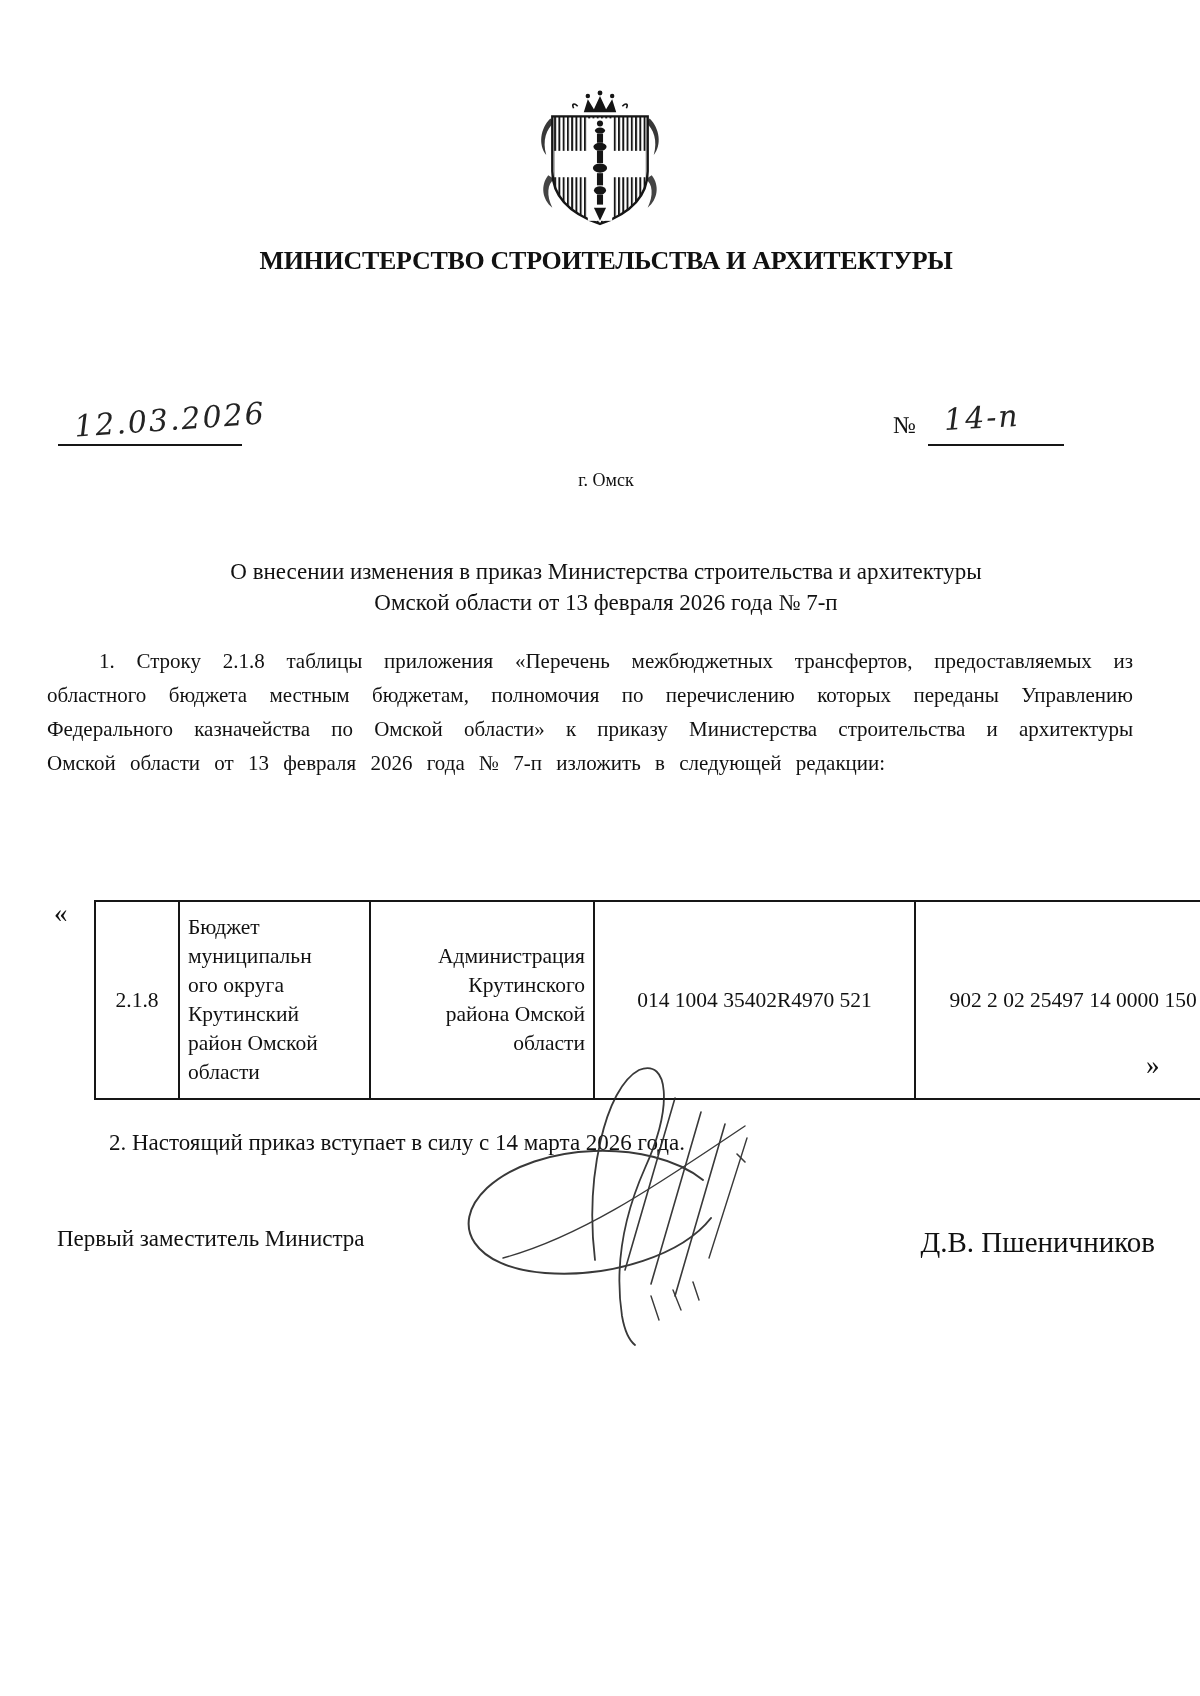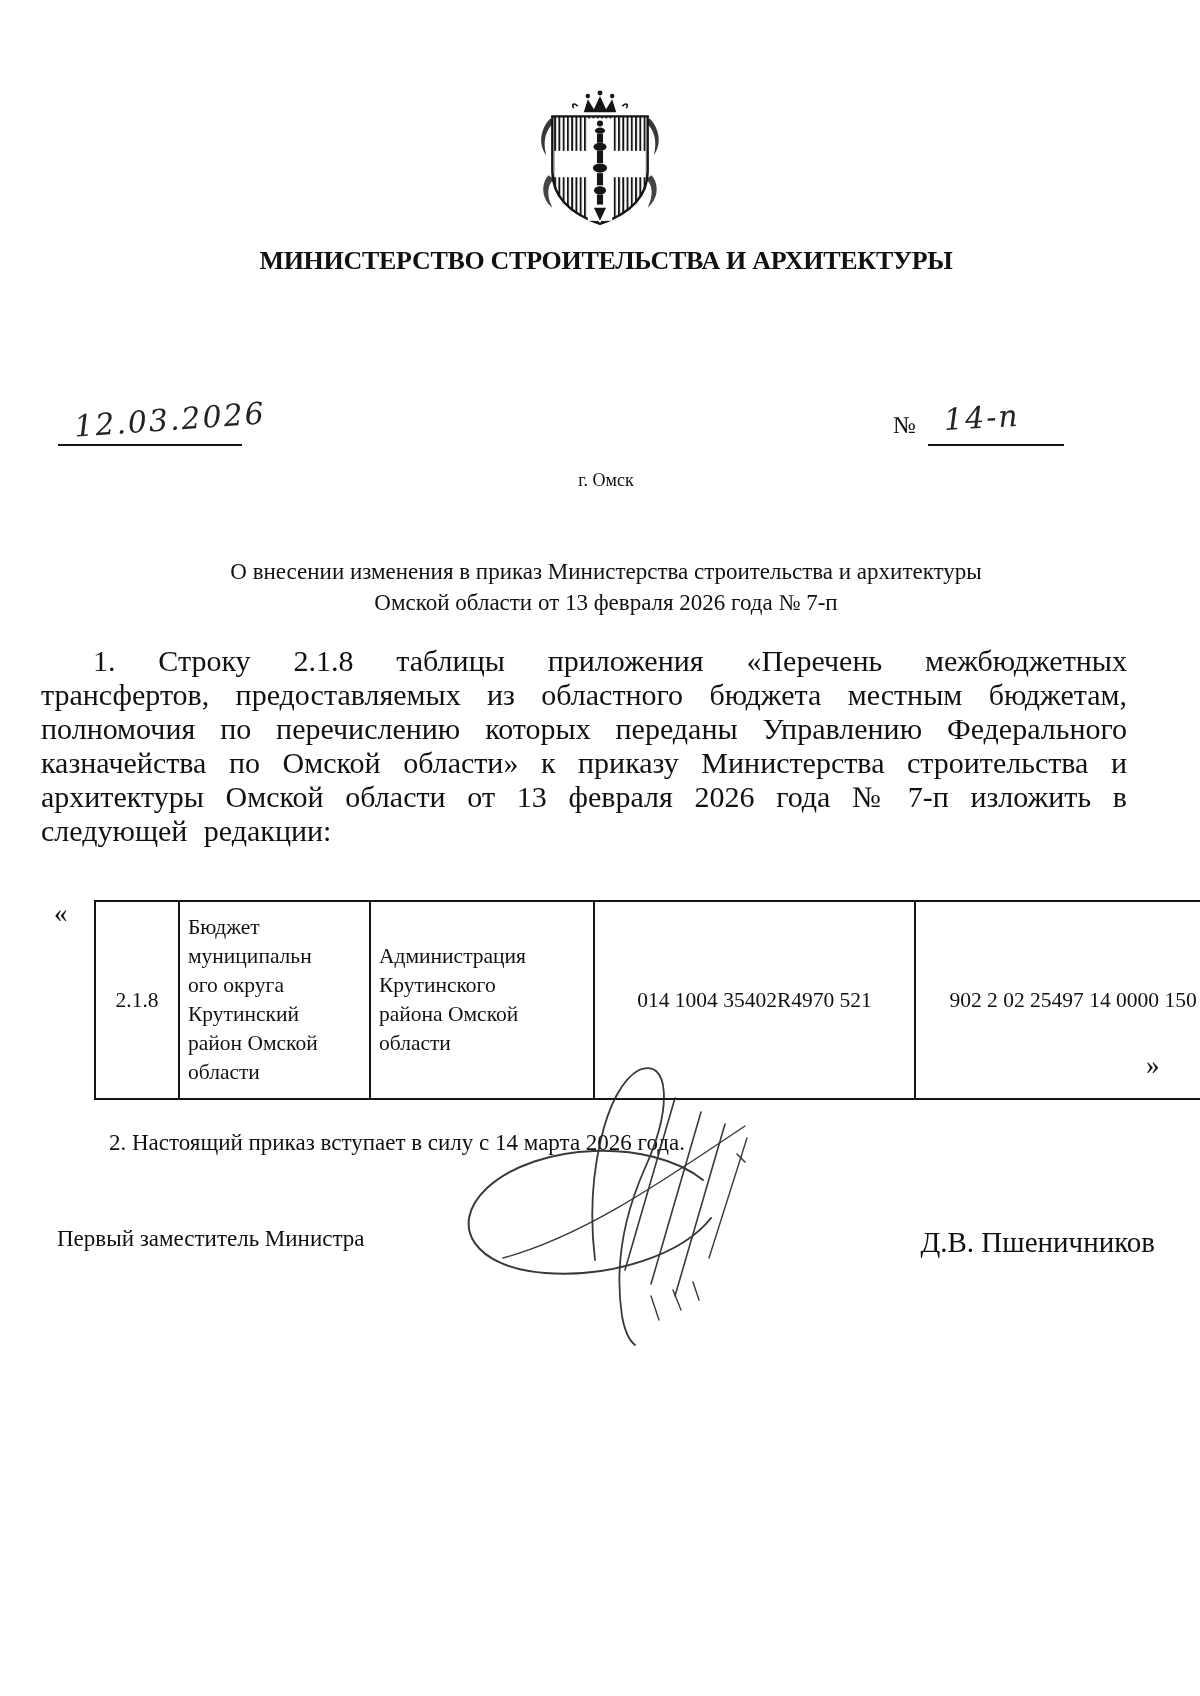--- a/index.html
+++ b/index.html
@@ -28,22 +28,22 @@
   .date-underline{left:58px;top:444px;width:184px;border-top:2px solid #161616;height:0;}
   .num-sign{left:893px;top:412px;font-size:24px;}
   .hw-num{left:944px;top:400px;transform:rotate(-3deg);}
   .num-underline{left:928px;top:444px;width:136px;border-top:2px solid #161616;height:0;}
 
   .city{top:470px;font-size:18px;}
 
   .subject{top:556px;font-size:23px;line-height:31px;}
 
   .para1{
-    left:41px;top:644px;width:1086px;
-    font-size:30px;line-height:34px;
+    left:47px;top:644px;width:1086px;
+    font-size:21px;line-height:34px;
     text-align:justify;text-indent:52px;
     word-spacing:9px;
   }
 
   .open-quote{left:54px;top:898px;font-size:27px;}
   .close-quote{left:1146px;top:1050px;font-size:27px;}
 
   table.amend{
     position:absolute;left:94px;top:900px;
     border-collapse:collapse;table-layout:fixed;width:1046px;
@@ -51,21 +51,21 @@
   }
   table.amend td{
     border:2px solid #161616;
     vertical-align:middle;
     height:188px;
     padding:4px 8px;
     line-height:29px;
   }
   td.c-num{width:66px;text-align:center;padding:4px 2px;}
   td.c-budget{width:173px;padding-left:12px;margin-left:15px;}
-  td.c-admin{width:206px;padding-left:12px;}
+  td.c-admin{width:206px;padding-left:12px;text-align:right;}
   td.c-code1{width:303px;text-align:center;padding:4px 2px;}
   td.c-code2{width:298px;text-align:center;padding:4px 2px;}
   .preline{white-space:pre-line;}
 
   .para2{left:109px;top:1130px;font-size:23px;}
 
   .signer-title{left:57px;top:1226px;font-size:23px;}
   .signer-name{right:57px;top:1226px;font-size:29px;text-align:right;}
   .sig-svg{left:445px;top:1058px;width:330px;height:290px;}
 </style>

